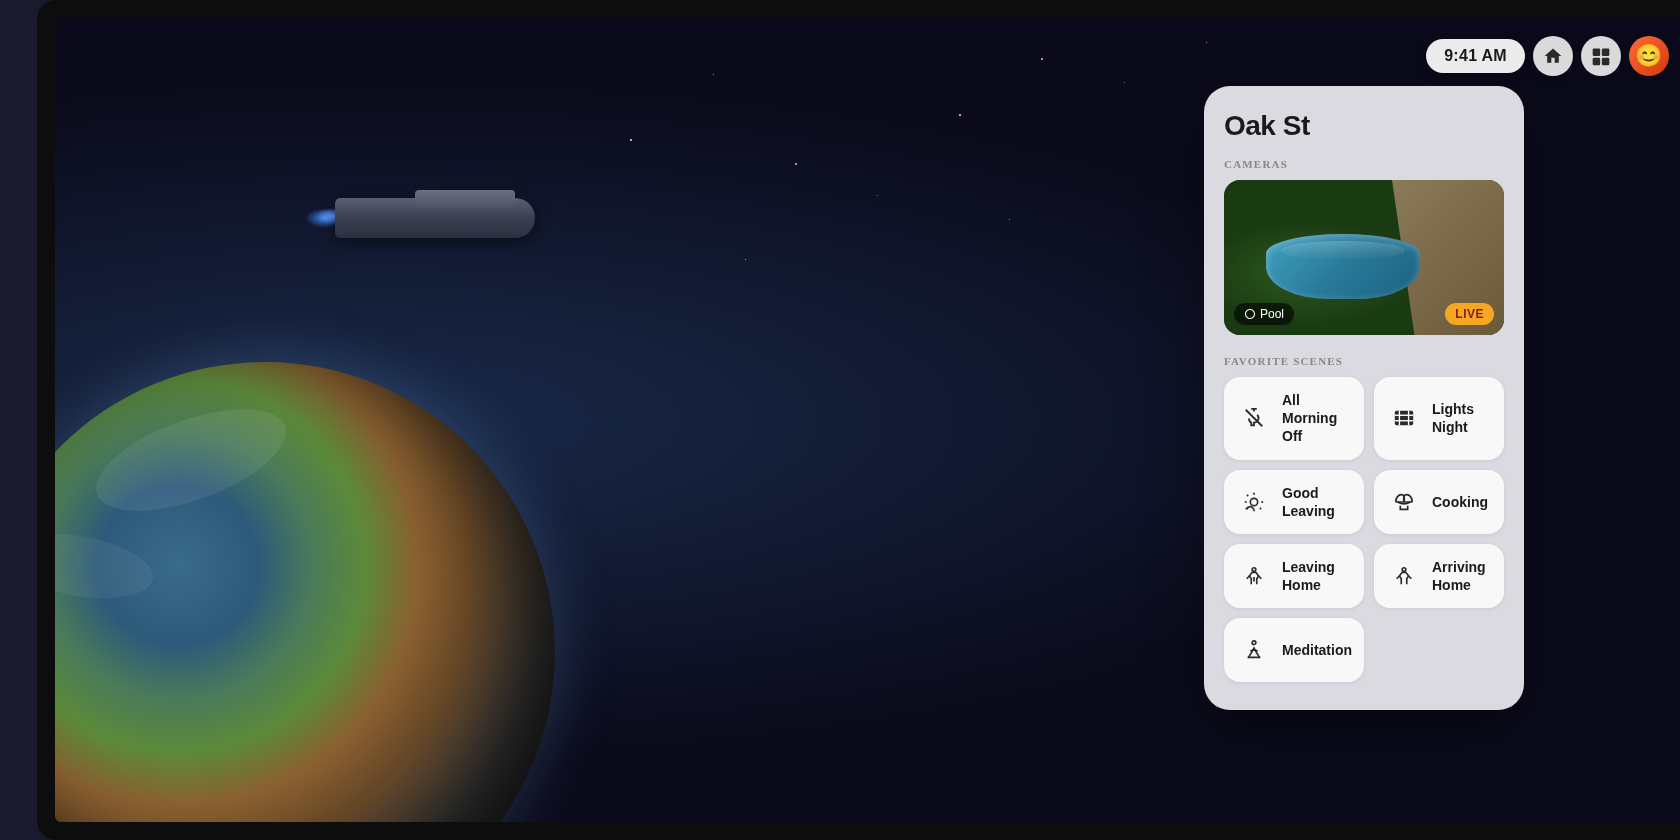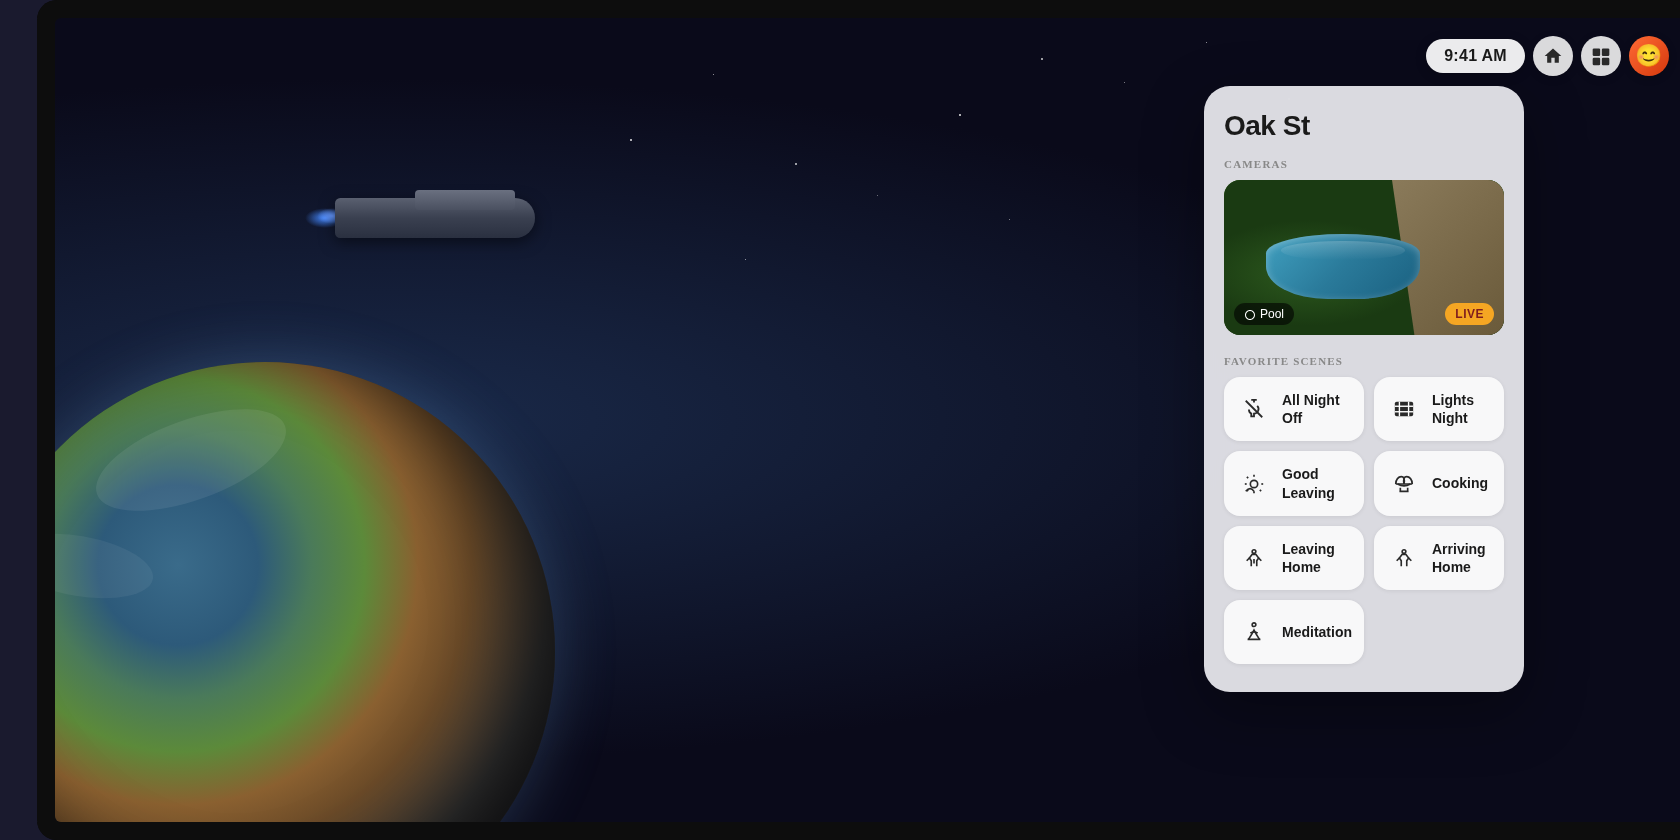--- a/index.html
+++ b/index.html
@@ -300,21 +300,21 @@
       position: absolute;
       bottom: 10px;
       left: 10px;
       background: rgba(0,0,0,0.6);
       color: white;
       padding: 4px 10px;
       border-radius: 20px;
       font-size: 12px;
       font-weight: 500;
       display: flex;
-      align-items: flex-end;
+      align-items: center;
       gap: 4px;
     }
 
     .live-badge {
       position: absolute;
       bottom: 10px;
       right: 10px;
       background: #f5a623;
       color: #7f1d1d;
       padding: 4px 10px;
@@ -477,21 +477,21 @@
       <div class="scenes-section">
         <div class="section-label">FAVORITE SCENES</div>
         <div class="scenes-grid" id="scenes-grid">
         <button class="scene-btn">
               <div class="scene-icon">
                 <svg viewBox="0 0 24 24" width="22" height="22" fill="none" stroke="#2a2a2a" stroke-width="2">
       <line x1="3" y1="3" x2="21" y2="21"></line>
       <path d="M9 2h6M12 2v3M15.5 8.5A5 5 0 0 1 12 17v3H9v-3a5 5 0 0 1-2.5-4.5"></path>
     </svg>
               </div>
-              <span class="scene-name">All Night Off</span>
+              <span class="scene-name">All Morning Off</span>
             </button>
             <button class="scene-btn">
               <div class="scene-icon">
                 <svg viewBox="0 0 24 24" width="22" height="22" fill="#2a2a2a">
       <rect x="2" y="4" width="20" height="16" rx="2"></rect>
       <line x1="2" y1="9" x2="22" y2="9" stroke="white" stroke-width="1.5"></line>
       <line x1="2" y1="15" x2="22" y2="15" stroke="white" stroke-width="1.5"></line>
       <line x1="7" y1="4" x2="7" y2="20" stroke="white" stroke-width="1.5"></line>
       <line x1="17" y1="4" x2="17" y2="20" stroke="white" stroke-width="1.5"></line>
     </svg>

